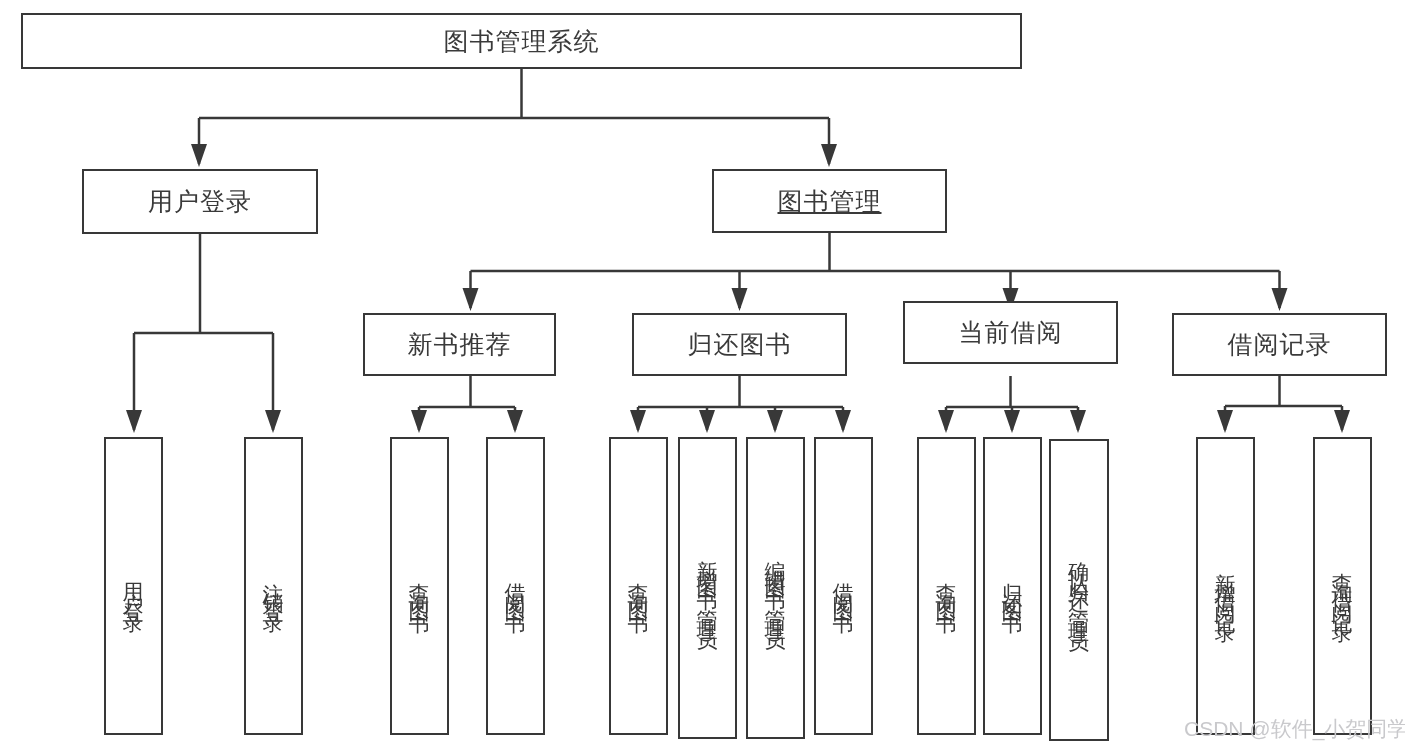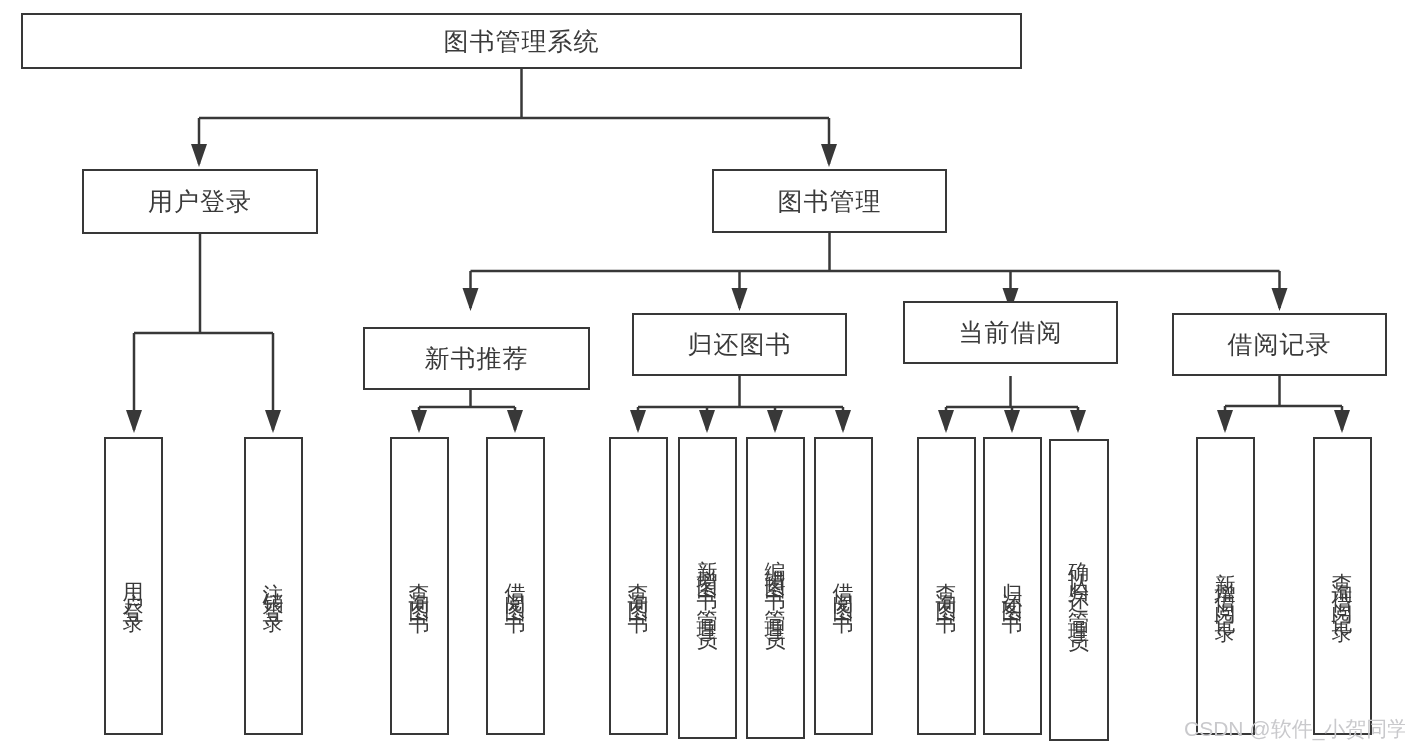--- a/index.html
+++ b/index.html
@@ -94,23 +94,23 @@
 
     <path d="M1279.5,376 V406"></path>
     <path d="M1225,406 H1342"></path>
     <path d="M1225,406 V430" marker-end="url(#arrow)"></path>
     <path d="M1342,406 V430" marker-end="url(#arrow)"></path>
   </svg>
 
   <div class="node hbox" style="left:21px;top:13px;width:1001px;height:56px;">图书管理系统</div>
 
   <div class="node hbox" style="left:82px;top:169px;width:236px;height:65px;">用户登录</div>
-  <div class="node hbox" style="left:712px;top:169px;width:235px;height:64px;">图书管理</div>
+  <div class="node hbox" style="left:712px;top:169px;width:235px;height:64px;text-decoration:underline;">图书管理</div>
 
-  <div class="node hbox" style="left:363px;top:327px;width:227px;height:63px;">新书推荐</div>
+  <div class="node hbox" style="left:363px;top:313px;width:193px;height:63px;">新书推荐</div>
   <div class="node hbox" style="left:632px;top:313px;width:215px;height:63px;">归还图书</div>
   <div class="node hbox" style="left:903px;top:301px;width:215px;height:63px;">当前借阅</div>
   <div class="node hbox" style="left:1172px;top:313px;width:215px;height:63px;">借阅记录</div>
 
   <div class="node vbox" style="left:104px;top:437px;width:59px;height:298px;">用户登录</div>
   <div class="node vbox" style="left:244px;top:437px;width:59px;height:298px;">注销登录</div>
 
   <div class="node vbox" style="left:390px;top:437px;width:59px;height:298px;">查询图书</div>
   <div class="node vbox" style="left:486px;top:437px;width:59px;height:298px;">借阅图书</div>
 

